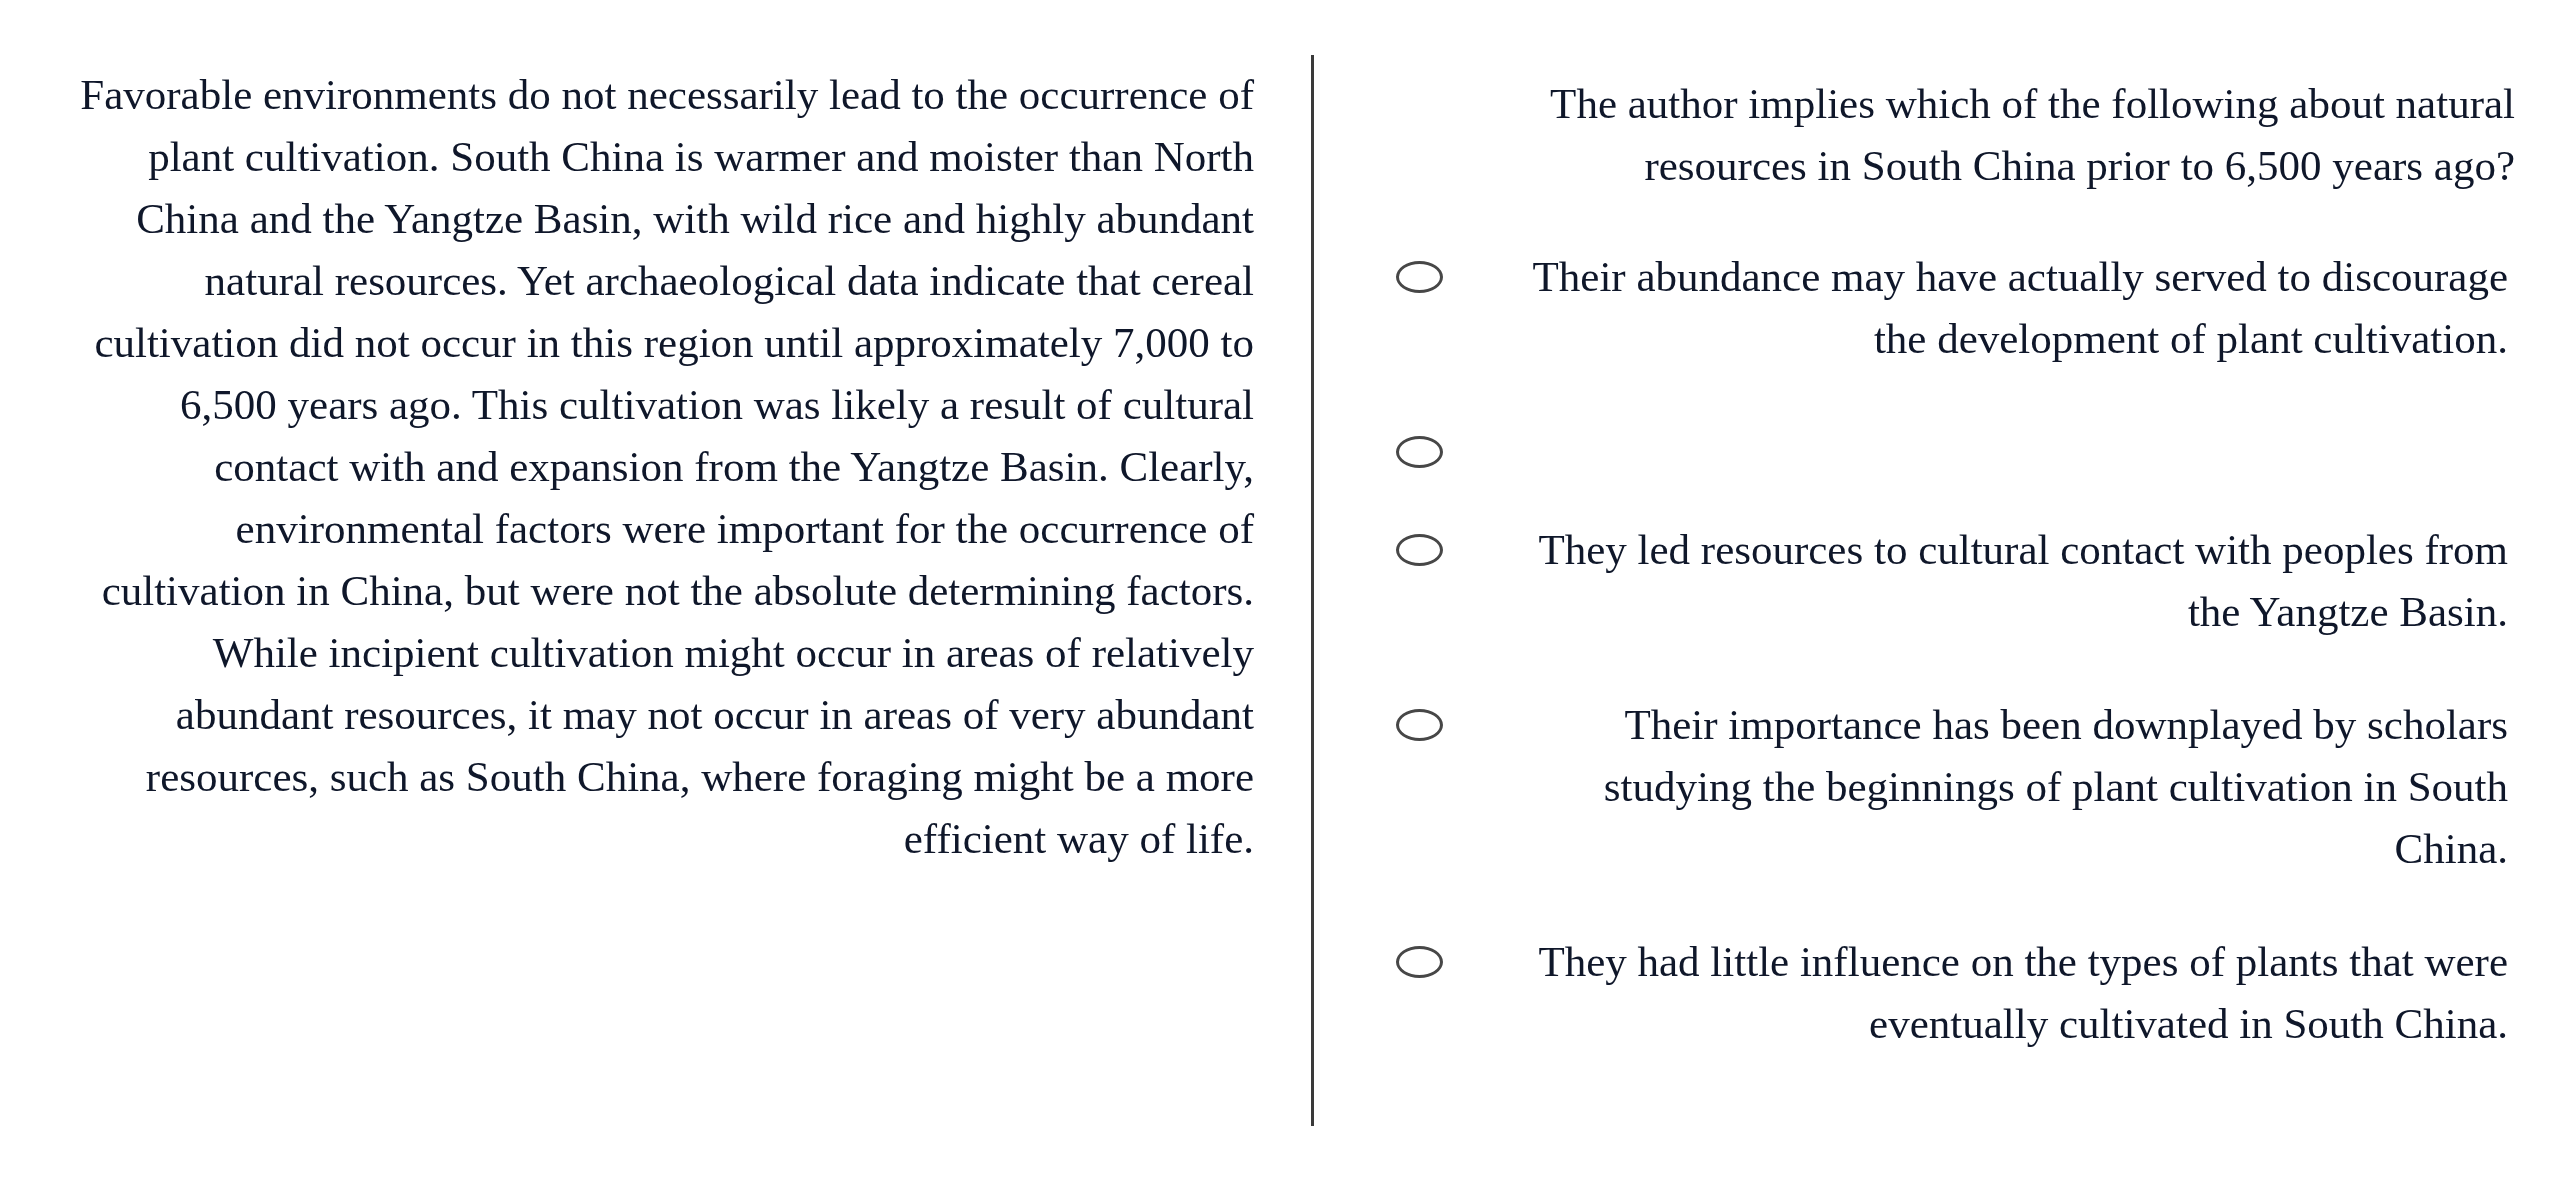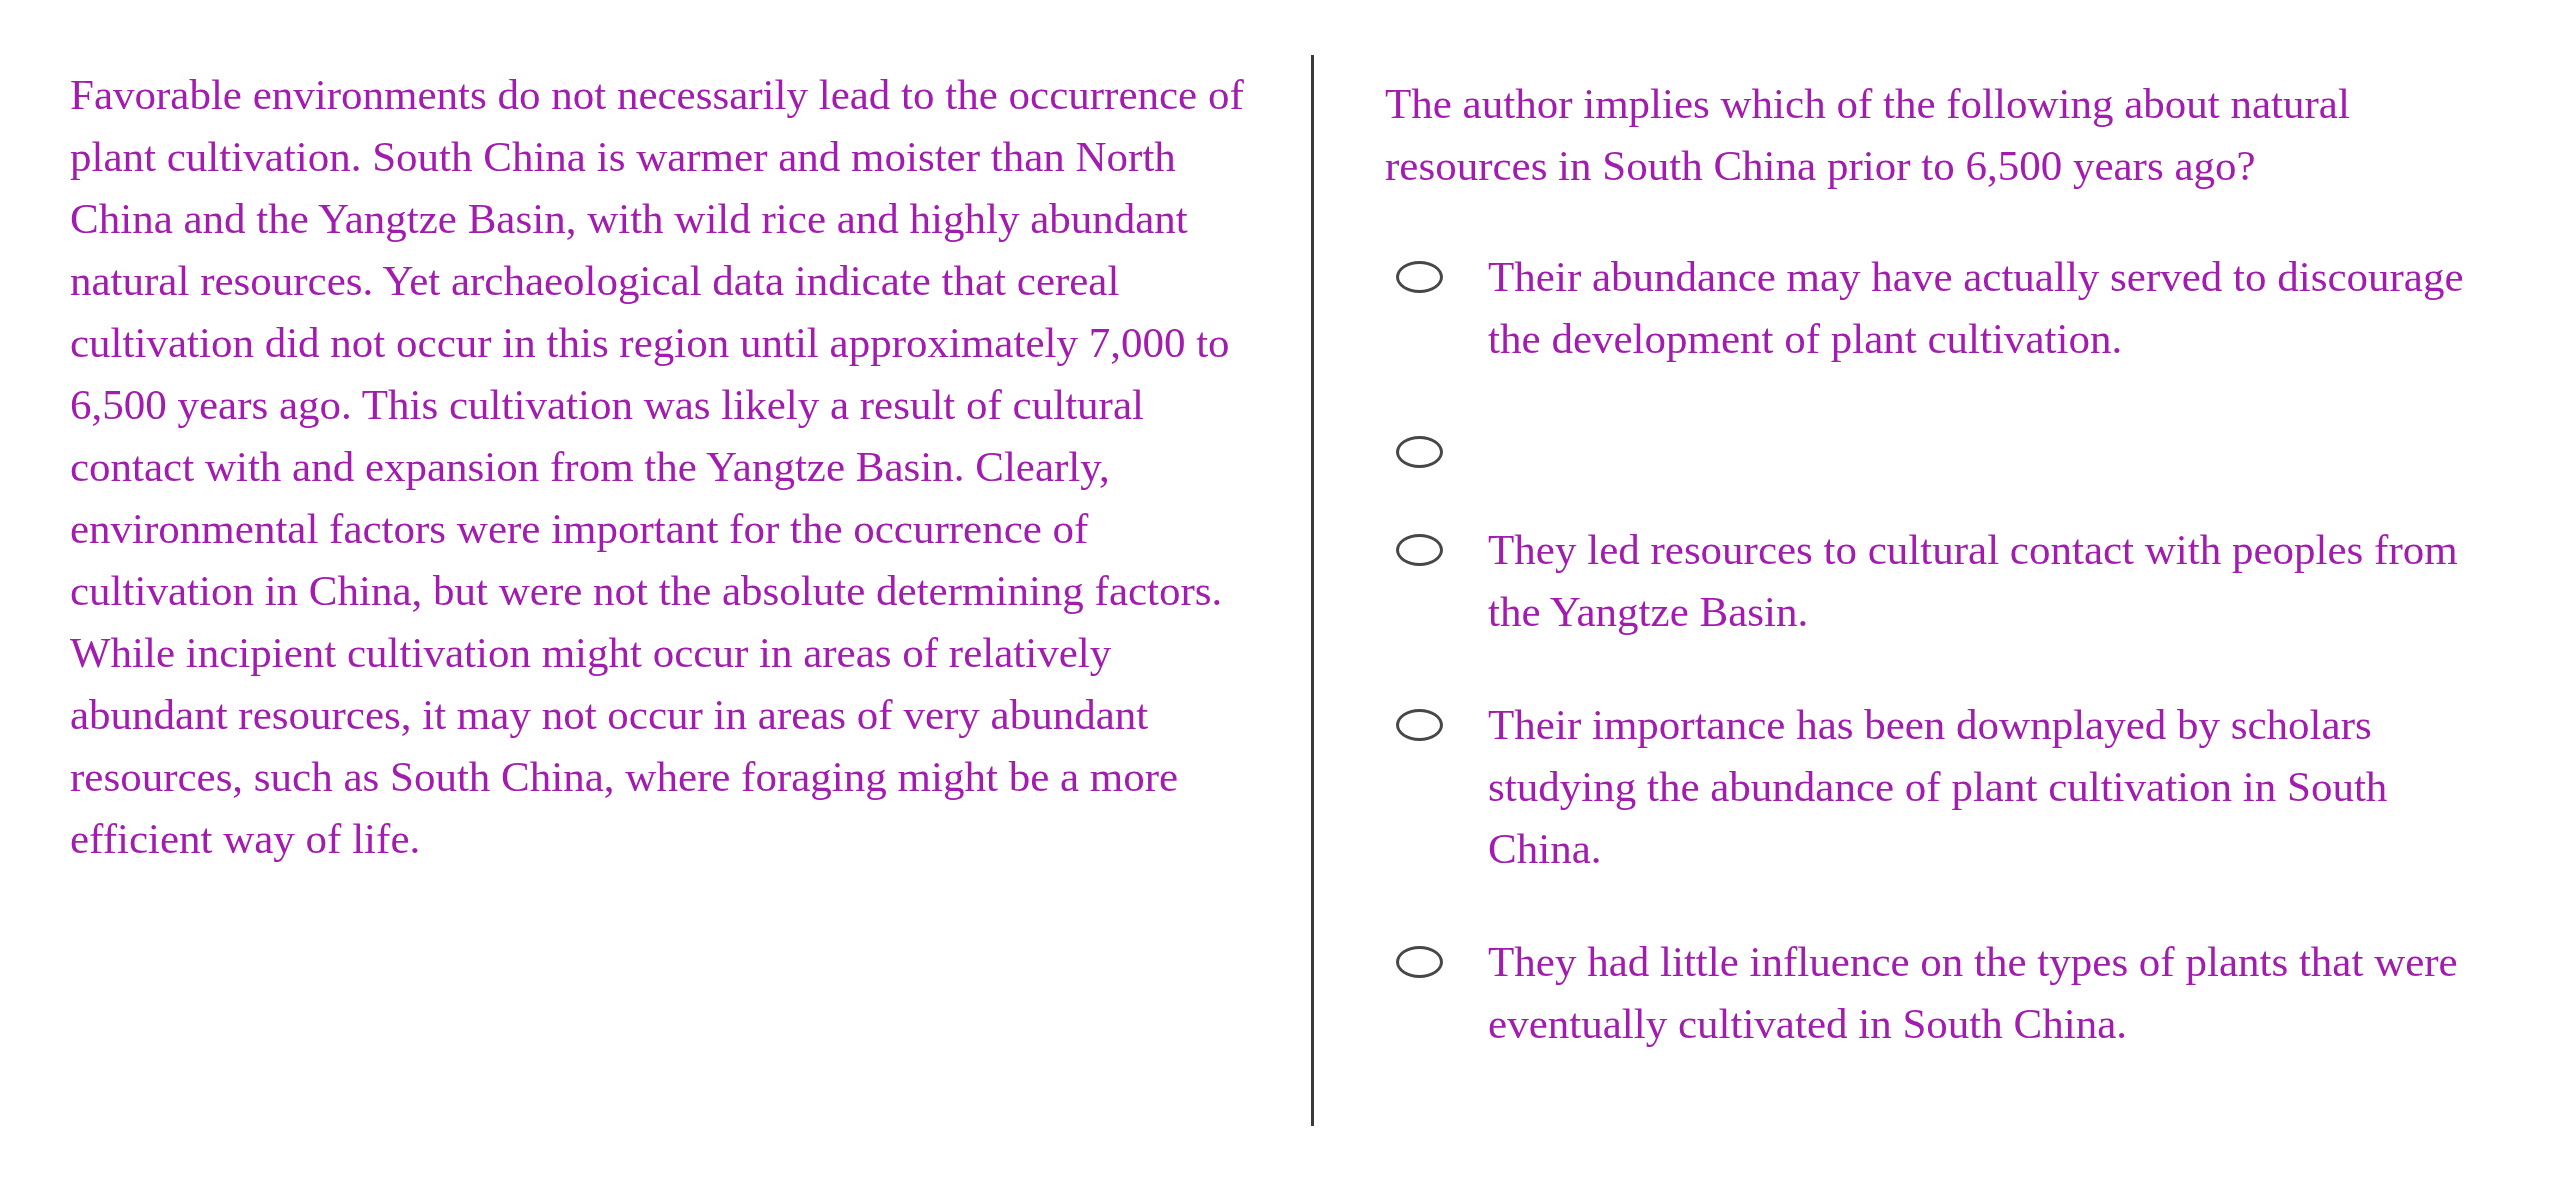--- a/index.html
+++ b/index.html
@@ -7,21 +7,22 @@
     padding: 0;
     background: #ffffff;
   }
   .screen {
     position: relative;
     width: 2576px;
     height: 1189px;
     overflow: hidden;
     background: #ffffff;
     font-family: "Liberation Serif", "DejaVu Serif", serif;
-    color: #a21caf;
+    color: #0f172a;
+    text-align: right;
   }
   .passage-col {
     position: absolute;
     left: 70px;
     top: 64px;
     width: 1184px;
     font-size: 43px;
     line-height: 62px;
   }
   .passage-col p {
@@ -99,21 +100,21 @@
         <div class="radio"></div>
       </div>
 
       <div class="option">
         <div class="radio"></div>
         <div class="option-text">They led resources to cultural contact with peoples from the Yangtze Basin.</div>
       </div>
 
       <div class="option">
         <div class="radio"></div>
-        <div class="option-text">Their importance has been downplayed by scholars studying the abundance of plant cultivation in South China.</div>
+        <div class="option-text">Their importance has been downplayed by scholars studying the beginnings of plant cultivation in South China.</div>
       </div>
 
       <div class="option">
         <div class="radio"></div>
         <div class="option-text">They had little influence on the types of plants that were eventually cultivated in South China.</div>
       </div>
 
     </div>
   </div>
 

